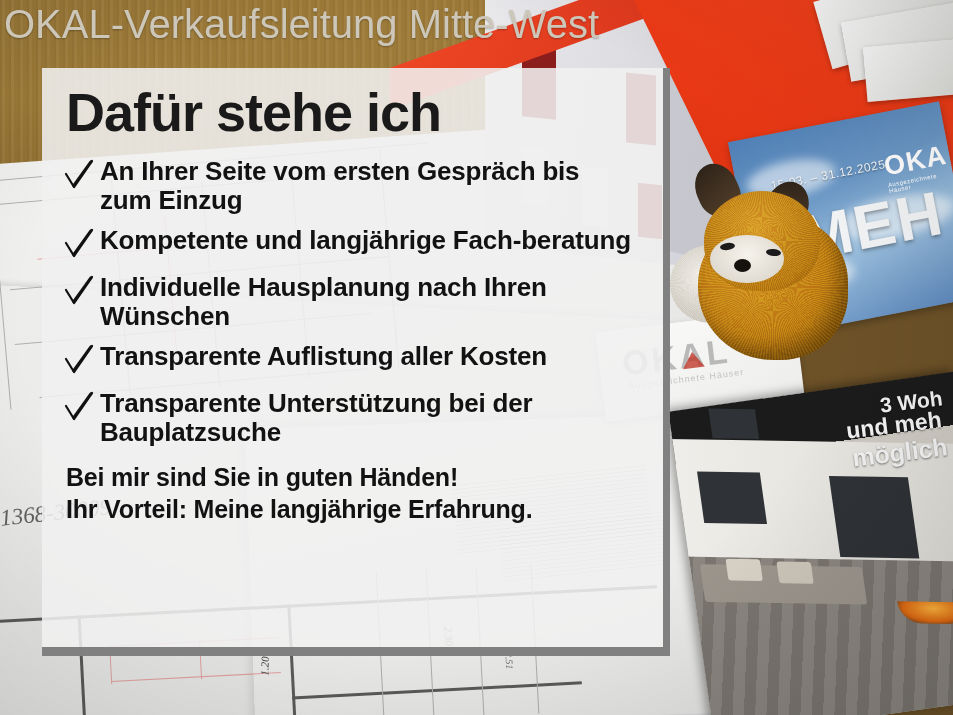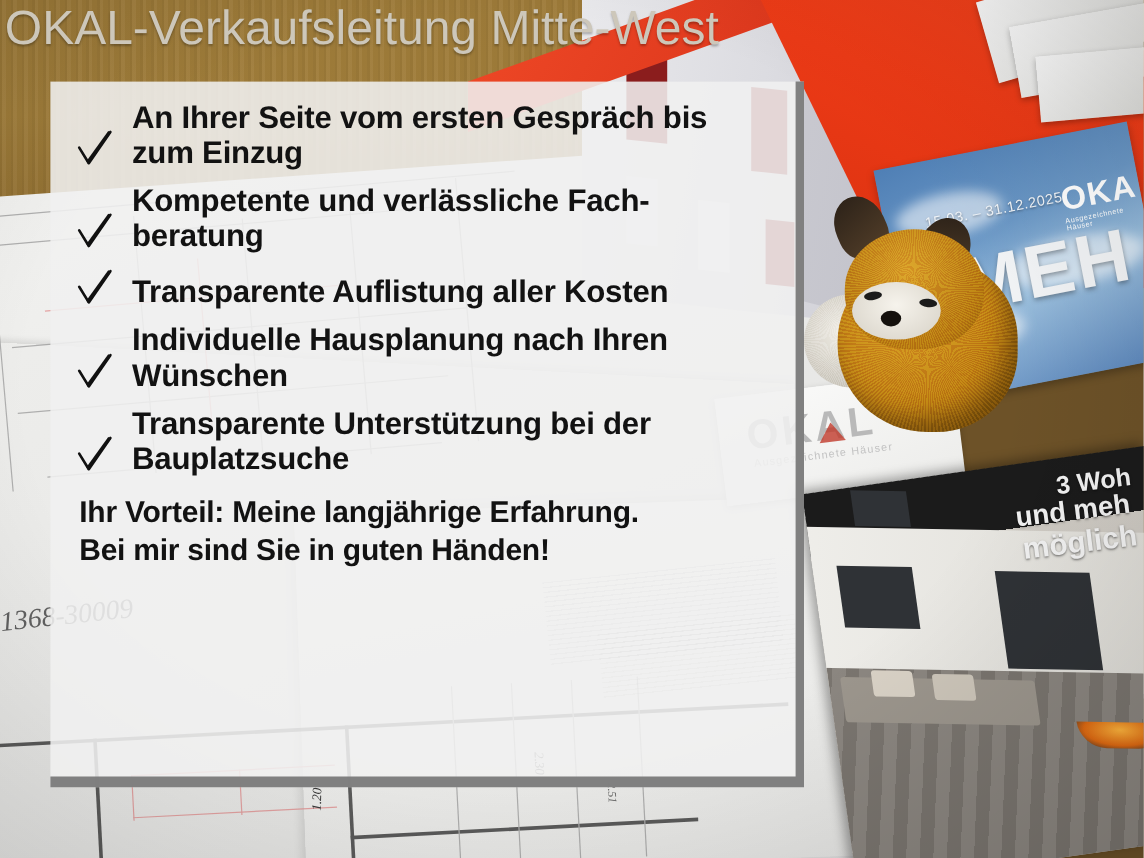--- a/index.html
+++ b/index.html
@@ -239,21 +239,21 @@
     border-bottom:9px solid rgba(118,118,118,.92);
     box-sizing:border-box;
     padding:16px 26px 0 22px;
   }
   .panel-title{
     font-size:54px;font-weight:700;color:#1a1a1a;
     letter-spacing:-1px;line-height:1.05;margin:0 0 16px 2px;
   }
   .bullets{list-style:none;margin:0;padding:0;}
   .bullet{
-    display:flex;align-items:flex-end;gap:16px;margin-bottom:11px;
+    display:flex;align-items:flex-start;gap:6px;margin-bottom:11px;
   }
   .check{flex:0 0 auto;width:30px;height:34px;margin-top:2px;}
   .bullet-text{
     font-size:26px;font-weight:700;color:#121212;
     line-height:1.12;letter-spacing:-.2px;
   }
   .closing{
     margin-top:14px;margin-left:2px;
     font-size:25px;font-weight:700;color:#121212;line-height:1.28;
     letter-spacing:-.2px;
@@ -378,75 +378,76 @@
       <div class="fox-nose"></div>
     </div>
 
     <div class="tone"></div>
   </div>
 
   <div class="header-text">OKAL-Verkaufsleitung Mitte-West</div>
 
   <div class="panel">
 
+    <div class="panel-title">Dafür stehe ich</div>
 
     <ul class="bullets">
 
       <li class="bullet">
         <span class="check">
           <svg viewBox="0 0 30 34" width="30" height="34" aria-hidden="true">
             <path d="M2 15 L10 28 L28 2" fill="none" stroke="#111" stroke-width="2.2" stroke-linecap="round" stroke-linejoin="round"></path>
             <path d="M9.2 28.4 L28.6 2.4 L26.2 1.2 L8.0 26.4 Z" fill="#111"></path>
           </svg>
         </span>
         <span class="bullet-text">An Ihrer Seite vom ersten Gespräch bis zum Einzug</span>
       </li>
 
       <li class="bullet">
         <span class="check">
           <svg viewBox="0 0 30 34" width="30" height="34" aria-hidden="true">
             <path d="M2 15 L10 28 L28 2" fill="none" stroke="#111" stroke-width="2.2" stroke-linecap="round" stroke-linejoin="round"></path>
             <path d="M9.2 28.4 L28.6 2.4 L26.2 1.2 L8.0 26.4 Z" fill="#111"></path>
           </svg>
         </span>
-        <span class="bullet-text">Kompetente und verlässliche Fach-beratung</span>
+        <span class="bullet-text">Kompetente und langjährige Fach-beratung</span>
+      </li>
+
+      <li class="bullet">
+        <span class="check">
+          <svg viewBox="0 0 30 34" width="30" height="34" aria-hidden="true">
+            <path d="M2 15 L10 28 L28 2" fill="none" stroke="#111" stroke-width="2.2" stroke-linecap="round" stroke-linejoin="round"></path>
+            <path d="M9.2 28.4 L28.6 2.4 L26.2 1.2 L8.0 26.4 Z" fill="#111"></path>
+          </svg>
+        </span>
+        <span class="bullet-text">Individuelle Hausplanung nach Ihren Wünschen</span>
       </li>
 
       <li class="bullet">
         <span class="check">
           <svg viewBox="0 0 30 34" width="30" height="34" aria-hidden="true">
             <path d="M2 15 L10 28 L28 2" fill="none" stroke="#111" stroke-width="2.2" stroke-linecap="round" stroke-linejoin="round"></path>
             <path d="M9.2 28.4 L28.6 2.4 L26.2 1.2 L8.0 26.4 Z" fill="#111"></path>
           </svg>
         </span>
         <span class="bullet-text">Transparente Auflistung aller Kosten</span>
       </li>
 
       <li class="bullet">
         <span class="check">
           <svg viewBox="0 0 30 34" width="30" height="34" aria-hidden="true">
             <path d="M2 15 L10 28 L28 2" fill="none" stroke="#111" stroke-width="2.2" stroke-linecap="round" stroke-linejoin="round"></path>
             <path d="M9.2 28.4 L28.6 2.4 L26.2 1.2 L8.0 26.4 Z" fill="#111"></path>
           </svg>
         </span>
-        <span class="bullet-text">Individuelle Hausplanung nach Ihren Wünschen</span>
-      </li>
-
-      <li class="bullet">
-        <span class="check">
-          <svg viewBox="0 0 30 34" width="30" height="34" aria-hidden="true">
-            <path d="M2 15 L10 28 L28 2" fill="none" stroke="#111" stroke-width="2.2" stroke-linecap="round" stroke-linejoin="round"></path>
-            <path d="M9.2 28.4 L28.6 2.4 L26.2 1.2 L8.0 26.4 Z" fill="#111"></path>
-          </svg>
-        </span>
         <span class="bullet-text">Transparente Unterstützung bei der Bauplatzsuche</span>
       </li>
 
     </ul>
 
     <div class="closing">
+      <div>Bei mir sind Sie in guten Händen!</div>
       <div>Ihr Vorteil: Meine langjährige Erfahrung.</div>
-      <div>Bei mir sind Sie in guten Händen!</div>
     </div>
 
   </div>
 
 </div>
 
 </body></html>

